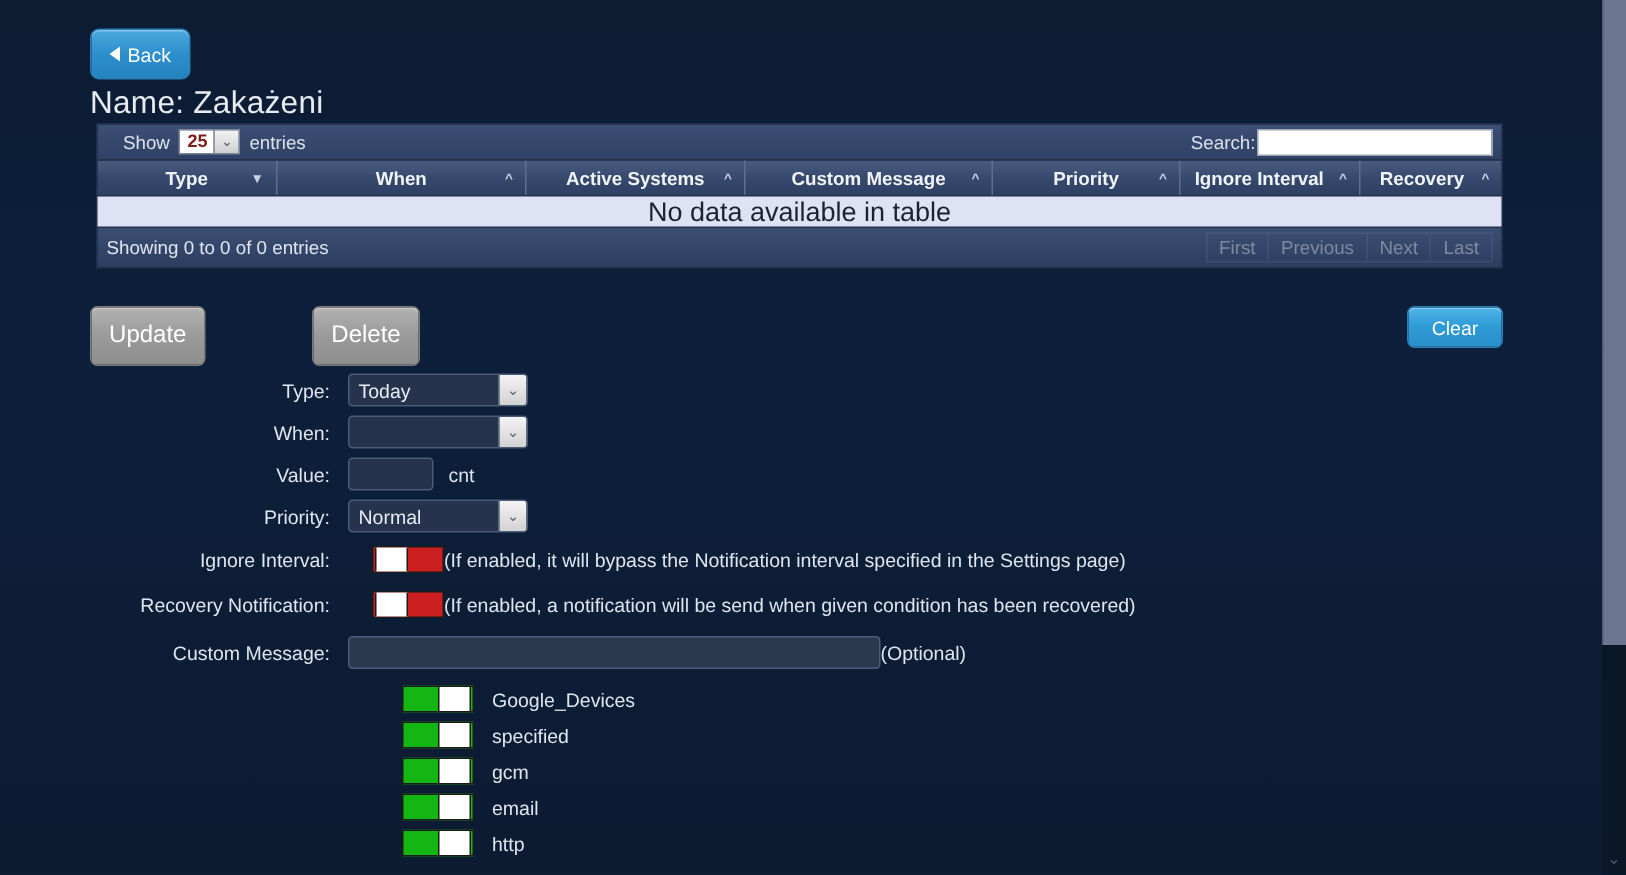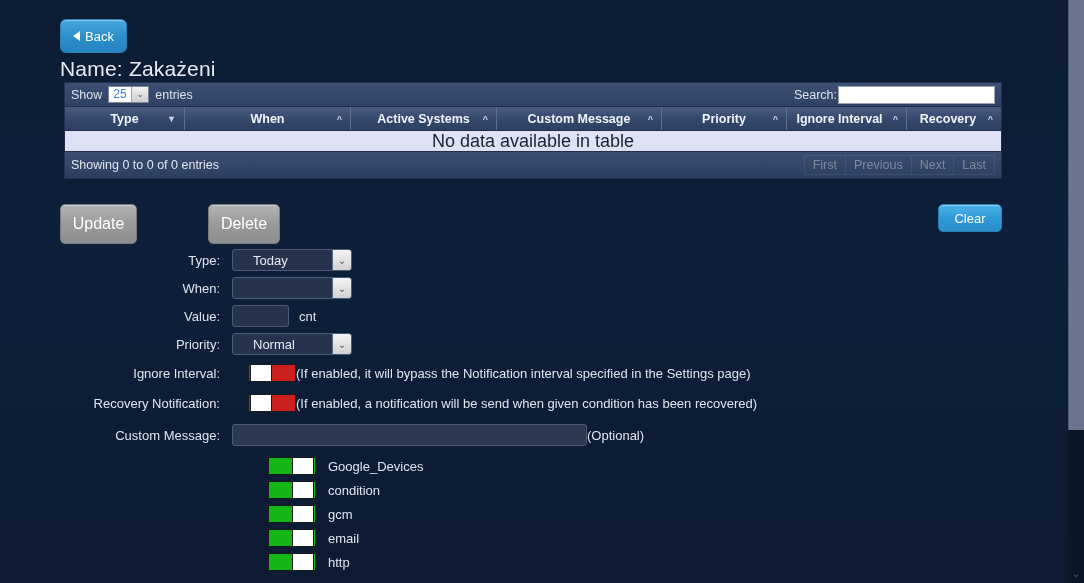--- a/index.html
+++ b/index.html
@@ -63,31 +63,31 @@
   
   #table-wrap {
     position: absolute; left: 64px; top: 82px;
     width: 938px;
   }
   .dt-top {
     height: 25px;
     background: linear-gradient(180deg, #3c4f74 0%, #2f4164 100%);
     border: 1px solid #22304d;
     display: flex; align-items: center;
-    padding: 0 6px;
+    padding: 0 17px;
     position: relative;
   }
   .dt-length { color: #dbe2ee; font-size: 12.5px; display: flex; align-items: center; gap: 4px; }
   .sel-mini {
     display: inline-flex; align-items: stretch; height: 17px;
     border: 1px solid #7d8699; margin: 0 2px;
   }
   .sel-mini .val {
-    background: #ffffff; color: #3b82f6; font-size: 12px; font-weight: normal;
-    padding: 0 4px; line-height: 15px; min-width: 22px; text-align: left;
+    background: #ffffff; color: #7f1d1d; font-size: 12px; font-weight: bold;
+    padding: 0 4px; line-height: 15px; min-width: 22px; text-align: right;
   }
   .sel-mini .arw {
     width: 17px; background: linear-gradient(180deg,#f2f2f2,#cfcfcf);
     color: #555; font-size: 9px; line-height: 15px; text-align: center;
     border-left: 1px solid #9aa2b2;
   }
   .dt-filter {
     position: absolute; right: 6px; top: 3px;
     color: #dbe2ee; font-size: 12.5px;
     display: flex; align-items: center;
@@ -178,21 +178,21 @@
   .flabel {
     width: 232px; text-align: right; padding-right: 12px;
     color: #dfe5ef; font-size: 13px;
   }
   .fselect {
     width: 120px; height: 22px;
     border: 1px solid #4b5b78; border-radius: 3px;
     background: #26334d;
     display: flex; align-items: center;
     color: #e6ebf4; font-size: 13px;
-    padding-left: 20px;
+    padding-left: 6px;
     position: relative; cursor: pointer;
   }
   .fselect .arw {
     position: absolute; right: 0; top: 0; bottom: 0; width: 19px;
     background: linear-gradient(180deg,#f4f4f4,#d2d2d2);
     border-left: 1px solid #5b6a85;
     border-radius: 0 2px 2px 0;
     color: #56607a; font-size: 10px;
     display: flex; align-items: center; justify-content: center;
   }
@@ -375,21 +375,21 @@
       <div class="toggle on">
         <span class="knob"></span>
       </div>
       <span class="tlabel">Google_Devices</span>
     </div>
     <div class="sysrow">
       <span class="pad"></span>
       <div class="toggle on">
         <span class="knob"></span>
       </div>
-      <span class="tlabel">condition</span>
+      <span class="tlabel">specified</span>
     </div>
     <div class="sysrow">
       <span class="pad"></span>
       <div class="toggle on">
         <span class="knob"></span>
       </div>
       <span class="tlabel">gcm</span>
     </div>
     <div class="sysrow">
       <span class="pad"></span>

